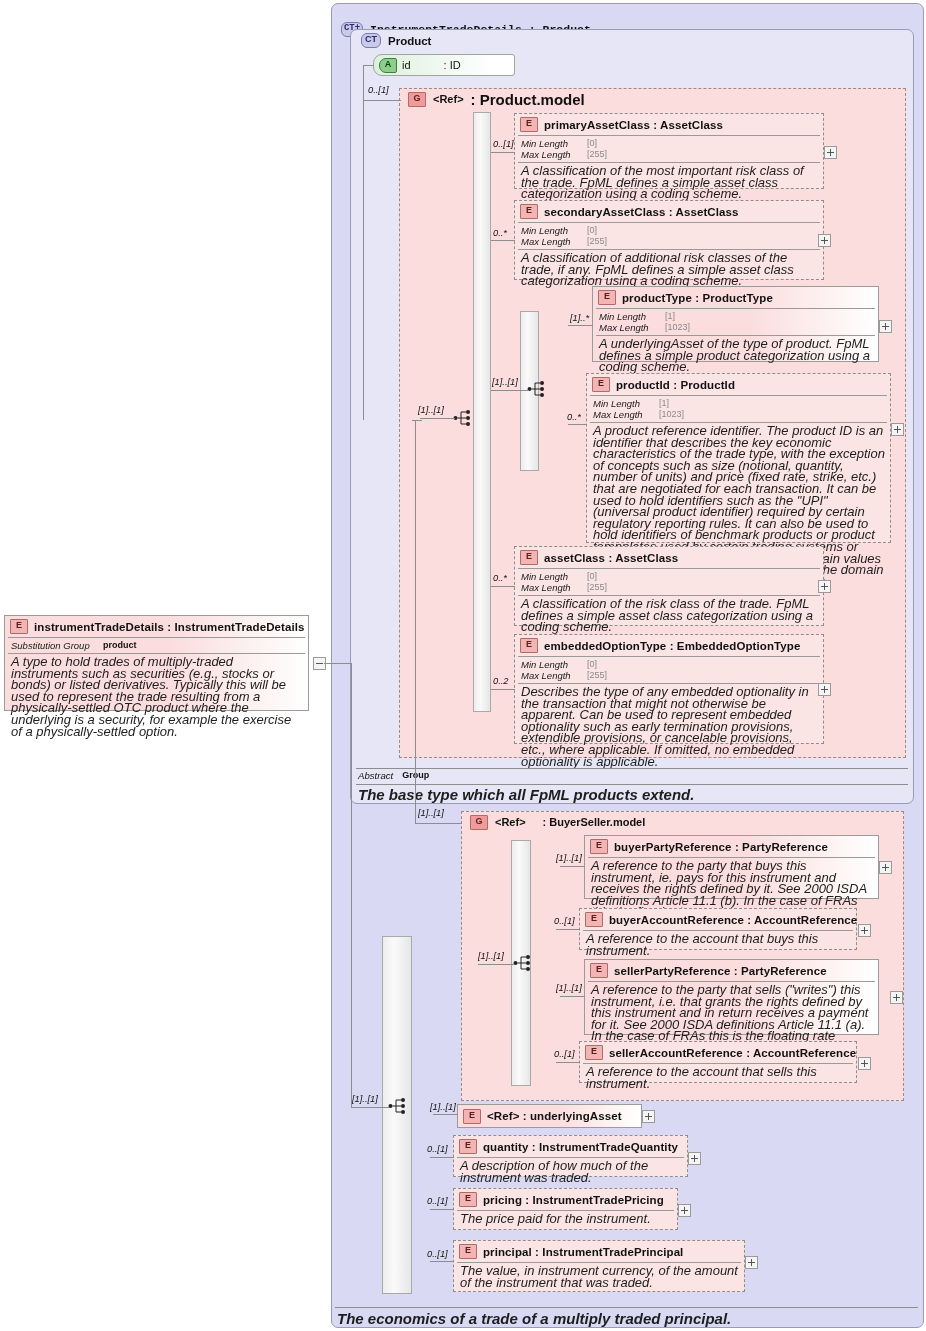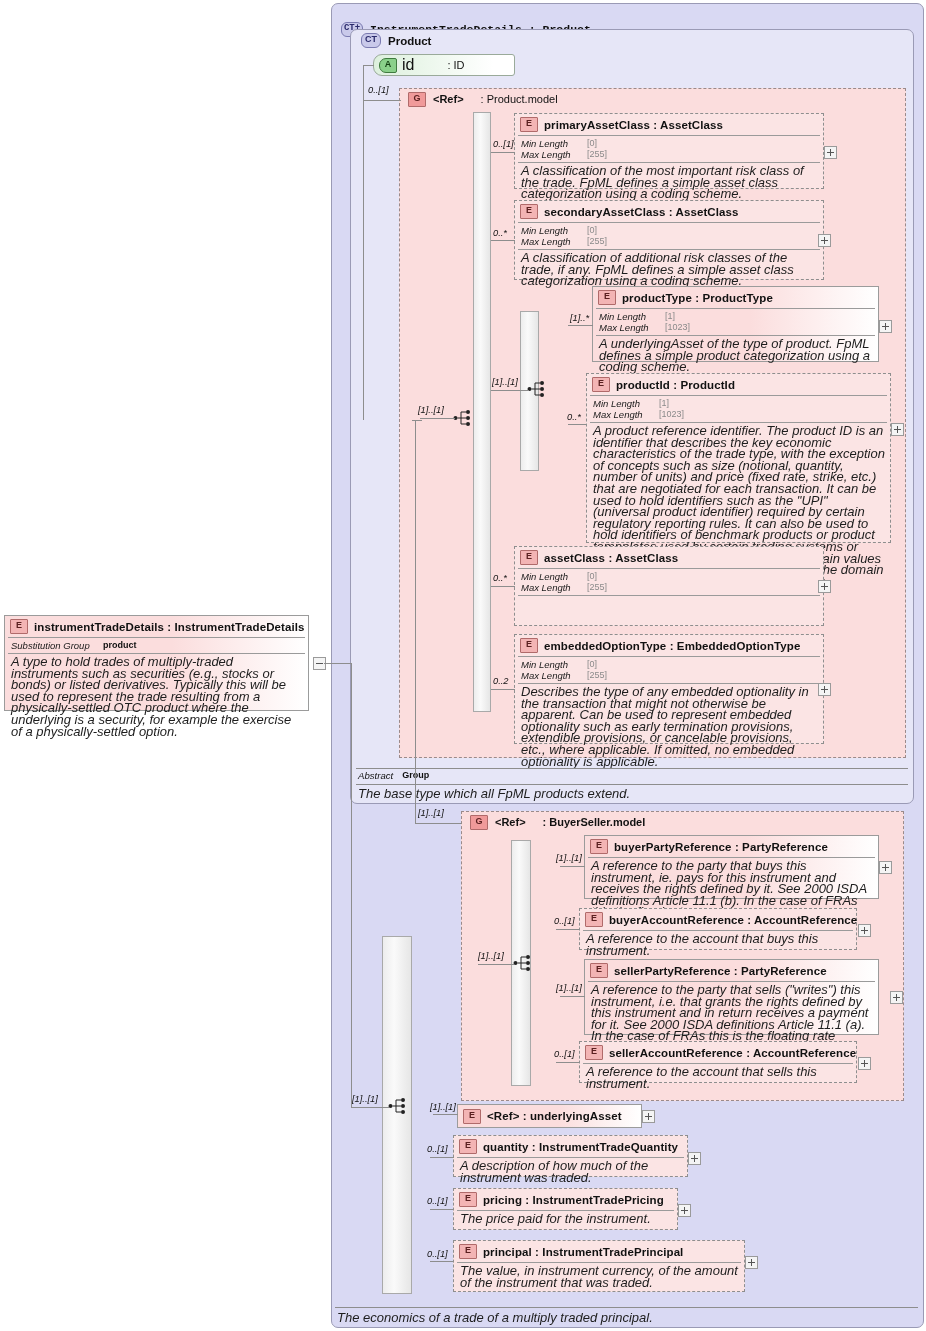--- a/index.html
+++ b/index.html
@@ -48,21 +48,21 @@
   .seqbar{position:absolute;box-sizing:border-box;border:1px solid #a9a9a9;
           background:linear-gradient(to right,#ededed,#fafafa 40%,#e6e6e6);}
   .seqicon{position:absolute;width:22px;height:20px;}
 
   .plus{position:absolute;width:11px;height:11px;border:1px solid #9a9a9a;background:#f4f4f4;}
   .plus:before{content:"";position:absolute;left:2px;top:4.5px;width:7px;height:1px;background:#555;}
   .plus:after{content:"";position:absolute;left:4.5px;top:2px;width:1px;height:7px;background:#555;}
   .minus{position:absolute;width:11px;height:11px;border:1px solid #9a9a9a;background:#f4f4f4;}
   .minus:before{content:"";position:absolute;left:2px;top:4.5px;width:7px;height:1px;background:#555;}
 
-  .footnote{position:absolute;font-style:italic;font-size:13px;color:#1d1d1d;}
+  .footnote{position:absolute;font-style:italic;font-size:15px;color:#1d1d1d;font-weight:bold;}
   .absrow{position:absolute;display:flex;gap:9px;font-size:9.6px;}
   .absrow .k{font-style:italic;text-align:center;}
   .absrow .v{font-weight:bold;font-size:9px;}
 </style>
 </head>
 <body>
 
 <div class="ctbox" style="left:331px;top:3px;width:593px;height:1325px;"></div>
 
 <div class="ct-hdr abs" style="left:335px;top:20px;font-family:Liberation Mono, monospace;">
@@ -73,34 +73,34 @@
 <div class="ctbox2" style="left:350px;top:29px;width:564px;height:775px;"></div>
 
 <div class="ct-hdr abs" style="left:355px;top:31px;">
   <span class="badge ct" style="width:18px;">CT</span>
   <span class="nm">Product</span>
 </div>
 
 <div class="abs" style="left:373px;top:54px;width:142px;height:22px;border:1px solid #9aaa9a;border-radius:9px 3px 3px 9px;background:linear-gradient(to right,#ddf0dd,#ffffff 85%);">
   <div style="display:flex;align-items:center;gap:5px;padding-left:5px;height:20px;">
     <span class="badge a">A</span>
-    <span style="font-size:16px;">id</span>
+    <span style="font-size:11px;">id</span>
     <span style="font-size:11px;margin-left:28px;">: ID</span>
   </div>
 </div>
 <div class="vline" style="left:363px;top:65px;height:355px;"></div>
 <div class="hline" style="left:363px;top:65px;width:11px;"></div>
 
 <div class="abs" style="left:399px;top:88px;width:507px;height:670px;border:1px dashed #9a8a8a;background:#fbdddd;"></div>
 <div class="hline" style="left:363px;top:100px;width:38px;"></div>
 <span class="card" style="left:368px;top:85px;">0..[1]</span>
 <div class="abs" style="left:404px;top:90px;width:200px;height:18px;display:flex;align-items:center;gap:7px;padding-left:4px;">
   <span class="badge g">G</span>
   <span style="font-weight:bold;font-size:11px;">&lt;Ref&gt;</span>
-  <span style="font-weight:normal;font-size:11px;margin-left:10px;">: Product.model</span>
+  <span style="font-weight:bold;font-size:15px;">: Product.model</span>
 </div>
 
 <div class="seqbar" style="left:473px;top:112px;width:18px;height:600px;"></div>
 <svg class="seqicon" style="left:453px;top:408px;" viewBox="0 0 22 20">
   <circle cx="2.5" cy="10" r="2" fill="#222"></circle>
   <path d="M4.5 10 H8 M8 4 V16 M8 4 H13 M8 10 H13 M8 16 H13" stroke="#222" fill="none" stroke-width="1"></path>
   <circle cx="15" cy="4" r="2" fill="#222"></circle>
     <circle cx="15" cy="10" r="2" fill="#222"></circle>
     <circle cx="15" cy="16" r="2" fill="#222"></circle>
 </svg>
@@ -220,20 +220,21 @@
     <div class="row">
         <span class="k">Min Length</span>
         <span class="v">[0]</span>
       </div>
     <div class="row">
         <span class="k">Max Length</span>
         <span class="v">[255]</span>
       </div>
   </div>
   <div class="sep"></div>
+  <div class="doc">A classification of the risk class of the trade. FpML defines a simple asset class categorization using a coding scheme.</div>
 </div>
 <div class="hline" style="left:491px;top:586px;width:24px;"></div>
 <span class="card" style="left:493px;top:573px;">0..*</span>
 <div class="plus" style="left:818px;top:580px;"></div>
 
 <div class="node dashed" style="left:514px;top:634px;width:310px;height:110px;">
   <div class="node-hdr">
       <span class="badge">E</span>
       <span class="nm">embeddedOptionType : EmbeddedOptionType</span>
     </div>

